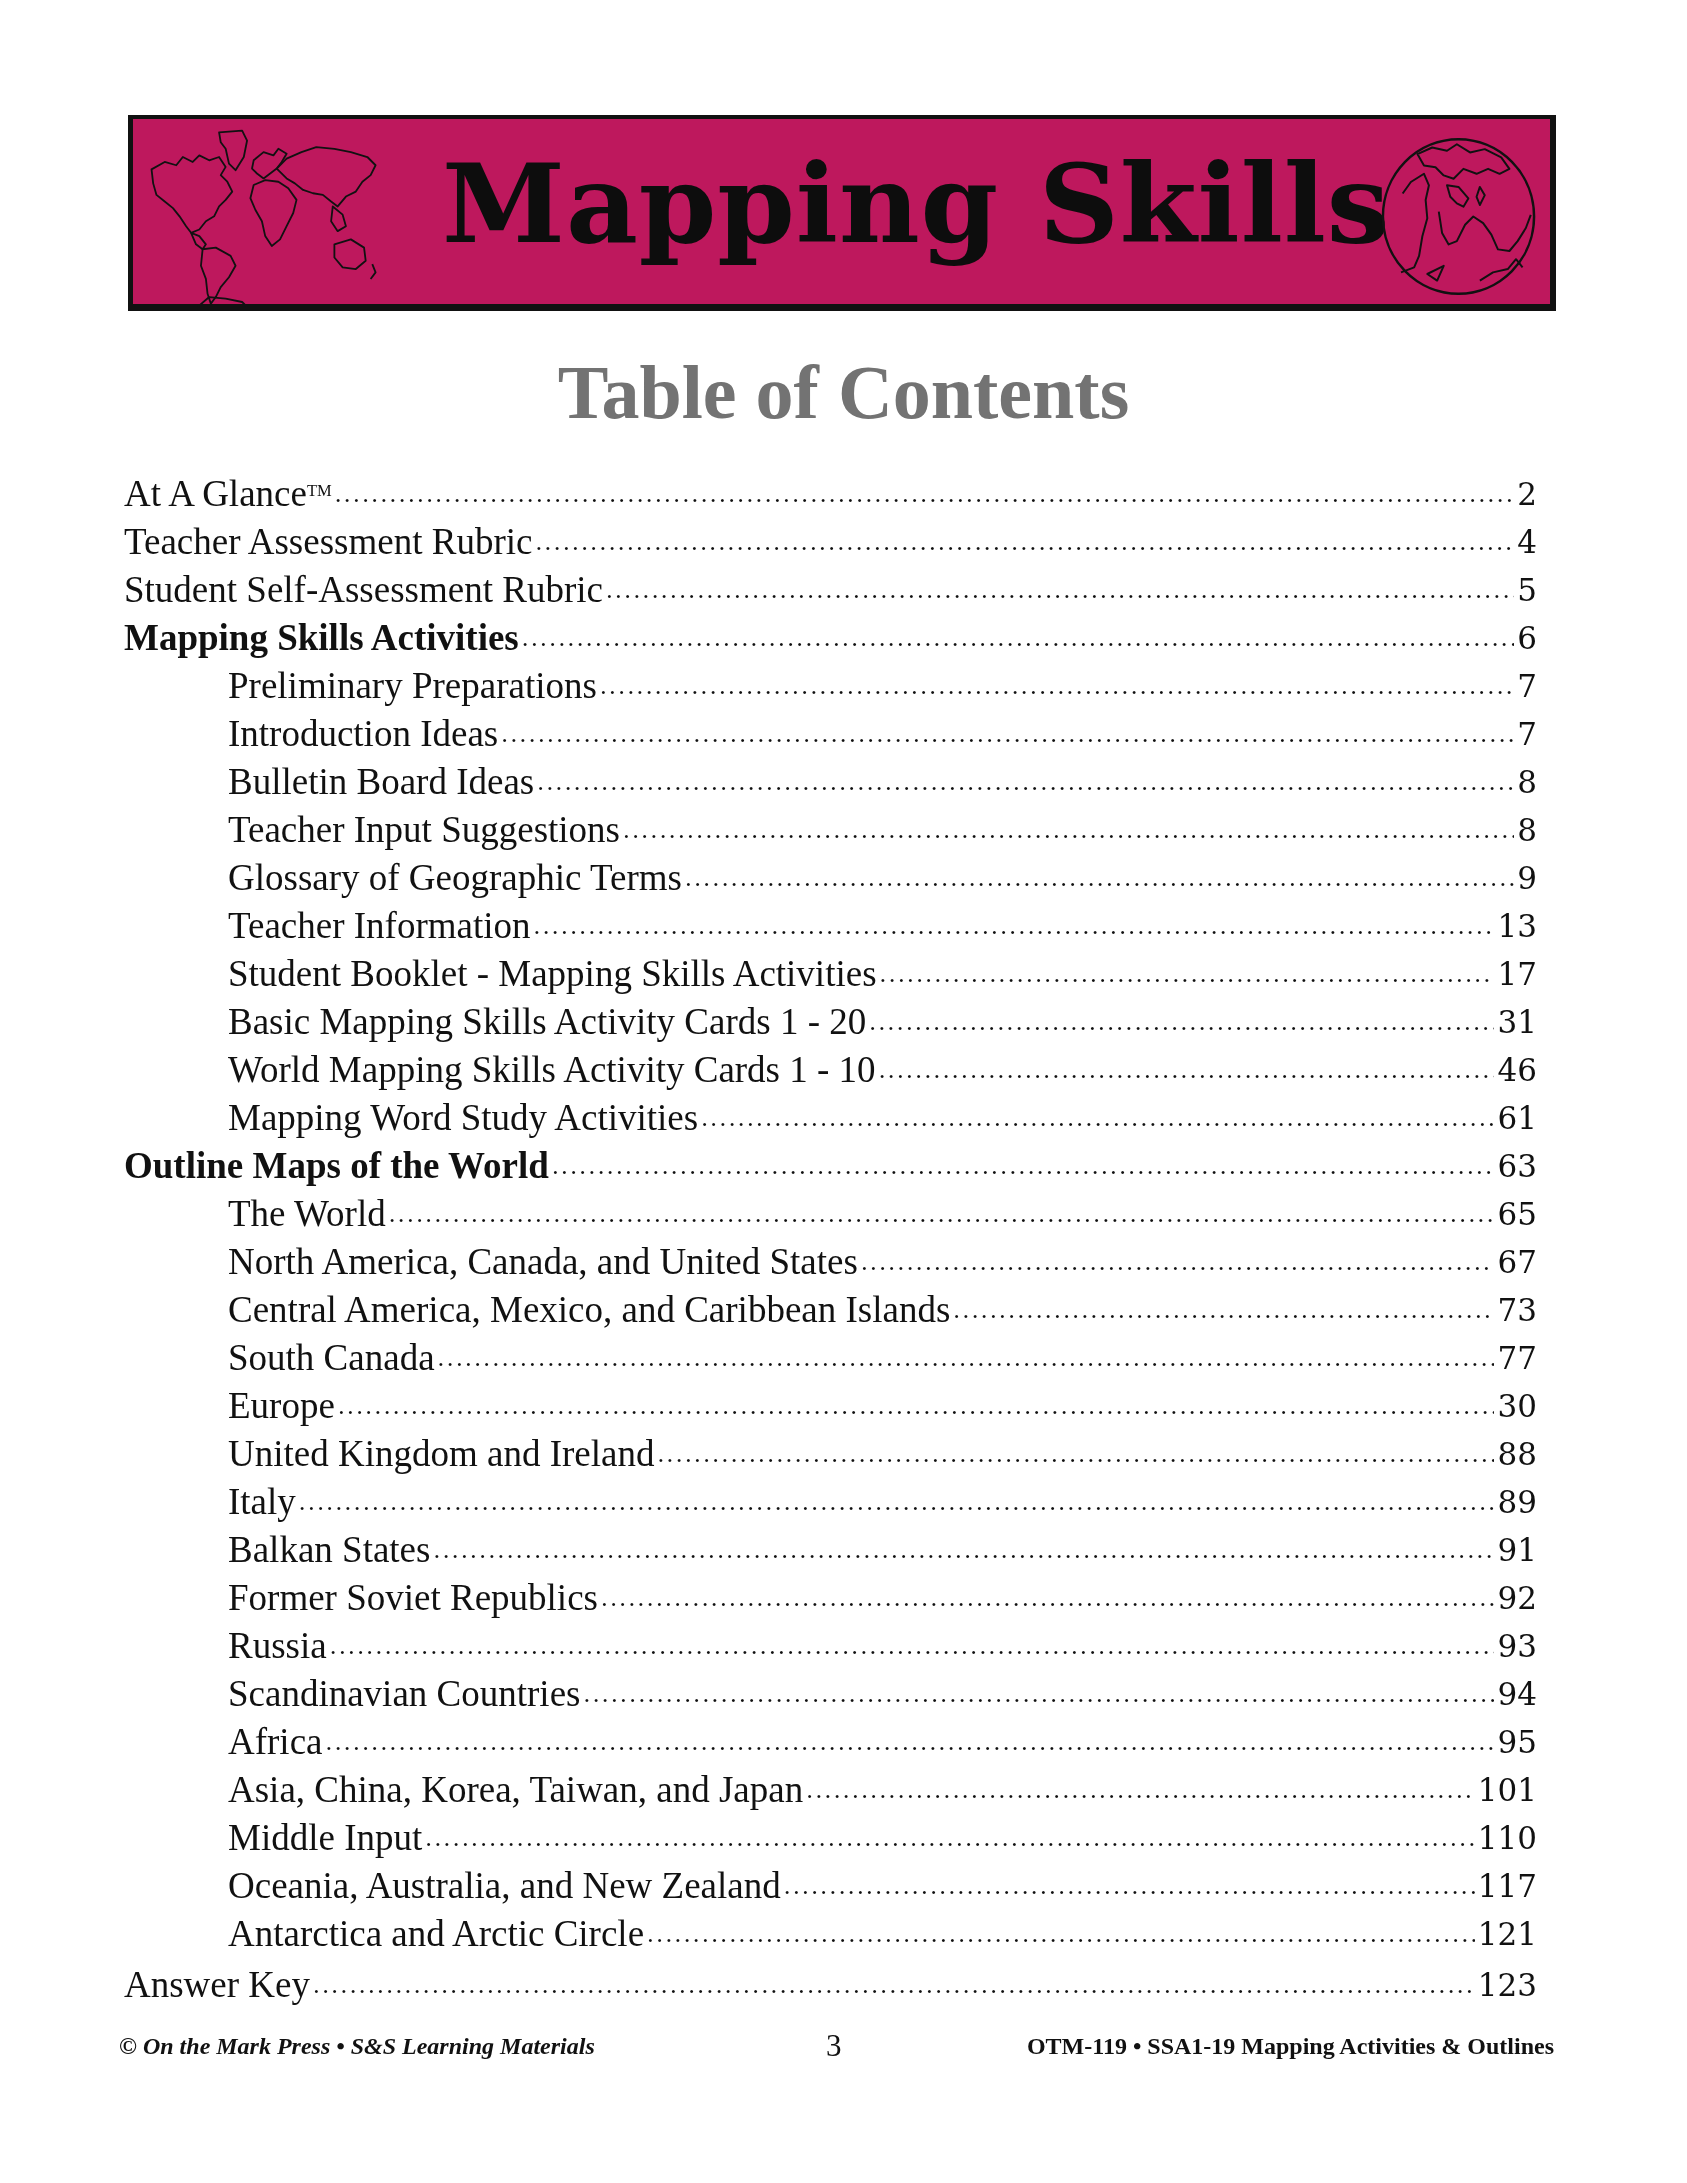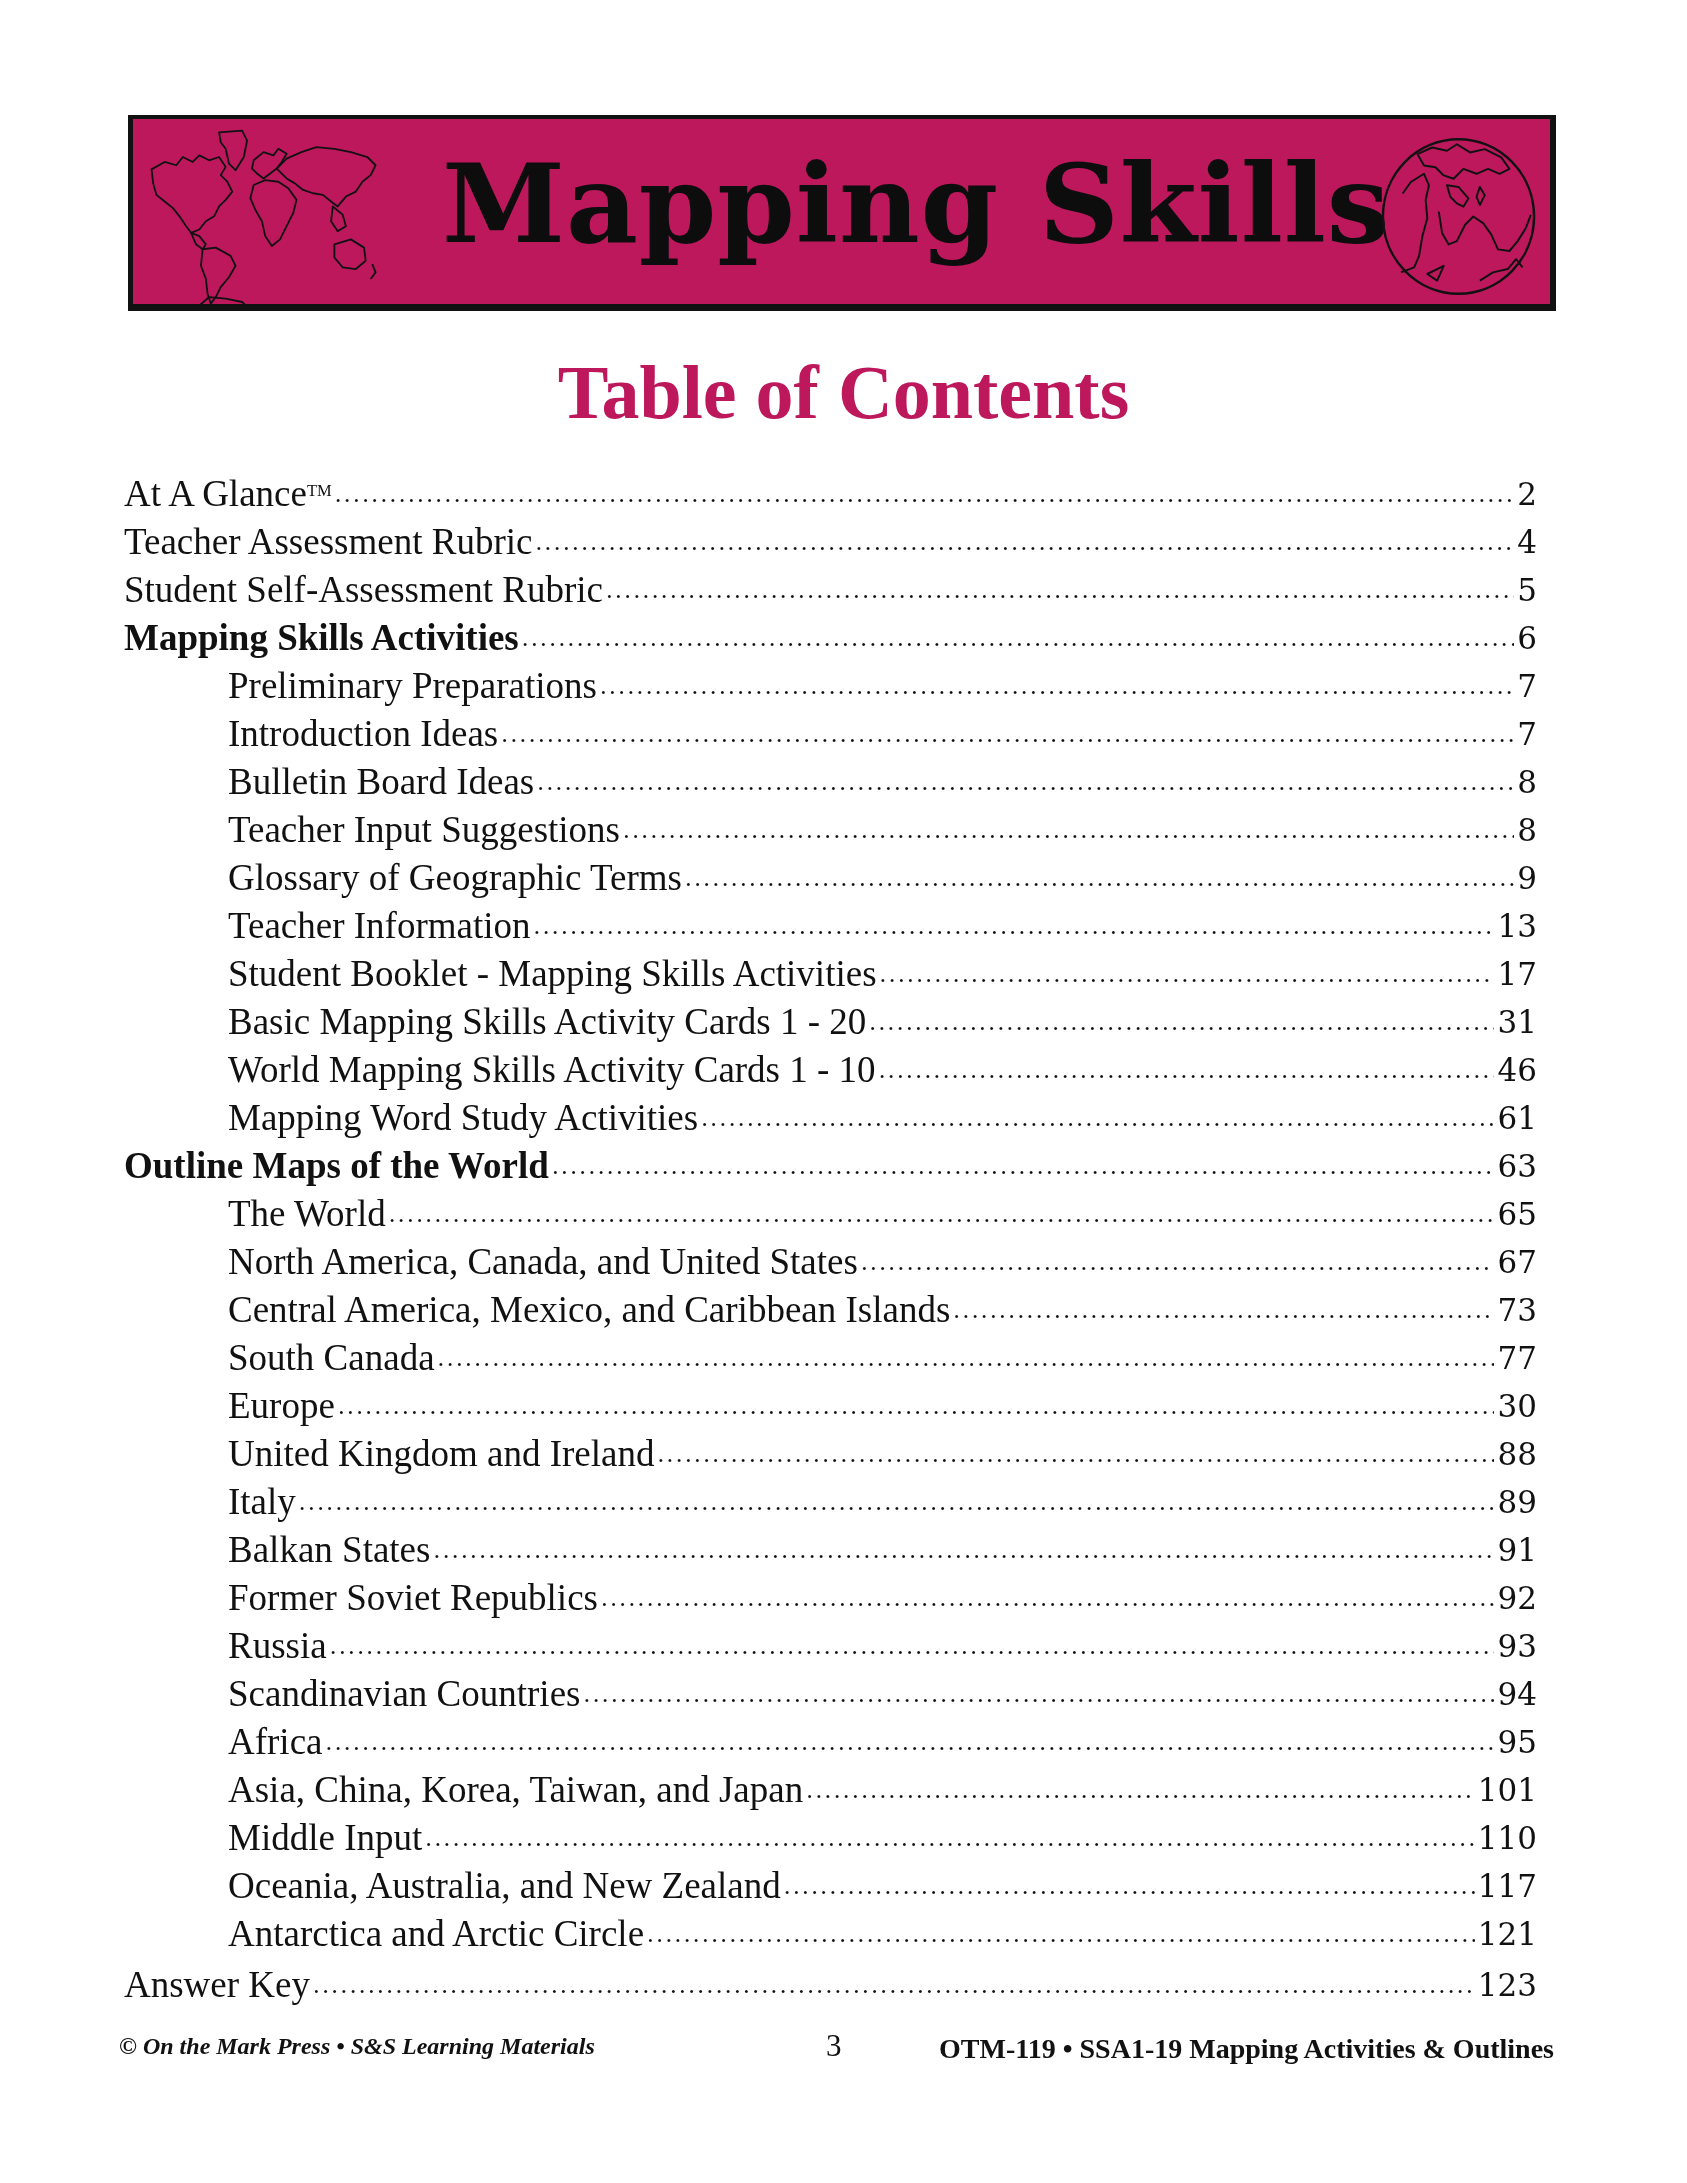--- a/index.html
+++ b/index.html
@@ -7,39 +7,39 @@
 
   
   .banner { position:absolute; left:128px; top:115px; width:1428px; height:196px; box-sizing:border-box;
             border-top:4.1px solid #111; border-left:5.8px solid #111; border-right:6.6px solid #111; border-bottom:7.4px solid #111; background:#be185d; }
   .banner .world-map { position:absolute; left:6.6px; top:5px; width:243px; height:183px; }
   .banner .globe { position:absolute; right:11.5px; top:16.5px; width:161px; height:161px; }
   .banner .banner-title { position:absolute; left:309px; top:31px; font-family:"DejaVu Serif", "Liberation Serif", serif; font-weight:bold;
             font-size:109px; line-height:1; letter-spacing:0.8px; color:#0d0d0d; white-space:nowrap; transform:scaleX(1.02); transform-origin:left top; }
 
   .toc-title { position:absolute; left:0; width:1687px; top:354px; text-align:center; font-family:"Liberation Serif", serif; font-weight:bold;
-               font-size:76px; line-height:1; color:#be185d; }
+               font-size:76px; line-height:1; color:#737373; }
 
   
   .toc { position:absolute; left:124px; top:470px; width:1413px; margin:0; padding:0; list-style:none; }
   .toc-row { display:flex; align-items:center; height:48px; font-size:37px; line-height:48px; white-space:nowrap; }
   .toc-row.indent { padding-left:104px; }
   .toc-row.bold .toc-label { font-weight:bold; }
   .toc-row.last { margin-top:2.5px; }
   .toc-label { flex:0 0 auto; }
   .toc-label sup { font-size:16.5px; vertical-align:top; position:relative; top:-3.3px; }
   .toc-leader { flex:1 1 auto; overflow:hidden; margin:0 3.3px; font-size:25px; letter-spacing:2.9px; color:#111; position:relative; top:0; }
   .toc-leader::before { content:"........................................................................................................................................................................................................................................................"; }
   .toc-page { flex:0 0 auto; font-family:"DejaVu Serif", serif; font-size:31px; min-width:0; text-align:right; }
 
   
   .footer { position:absolute; top:2033px; left:0; width:1687px; height:33px; font-family:"Liberation Serif", serif; }
   .footer-left { position:absolute; left:119px; font-weight:bold; font-size:24px;font-style:italic; }
   .footer-page { position:absolute; left:826px; font-size:31px; top:-5px; }
-  .footer-right { position:absolute; right:133px; font-weight:bold; font-size:28px; }
+  .footer-right { position:absolute; right:133px; font-weight:bold; font-size:24px; }
 </style>
 </head>
 <body>
 
 <div class="banner">
   <svg class="world-map" viewBox="0 0 295 222" fill="none" stroke="#111" stroke-width="2.2" stroke-linejoin="round">
 
     <path d="M14 55 L30 46 L44 50 L52 40 L64 46 L72 38 L84 44 L96 40 L104 52 L98 62 L106 70 L112 82 L104 92 L96 100 L90 112 L80 118 L72 128 L62 132 L56 124 L48 112 L40 102 L30 94 L20 86 L16 72 Z"></path>
     <path d="M62 132 L72 136 L80 146 L76 152 L68 146 Z"></path>
 

